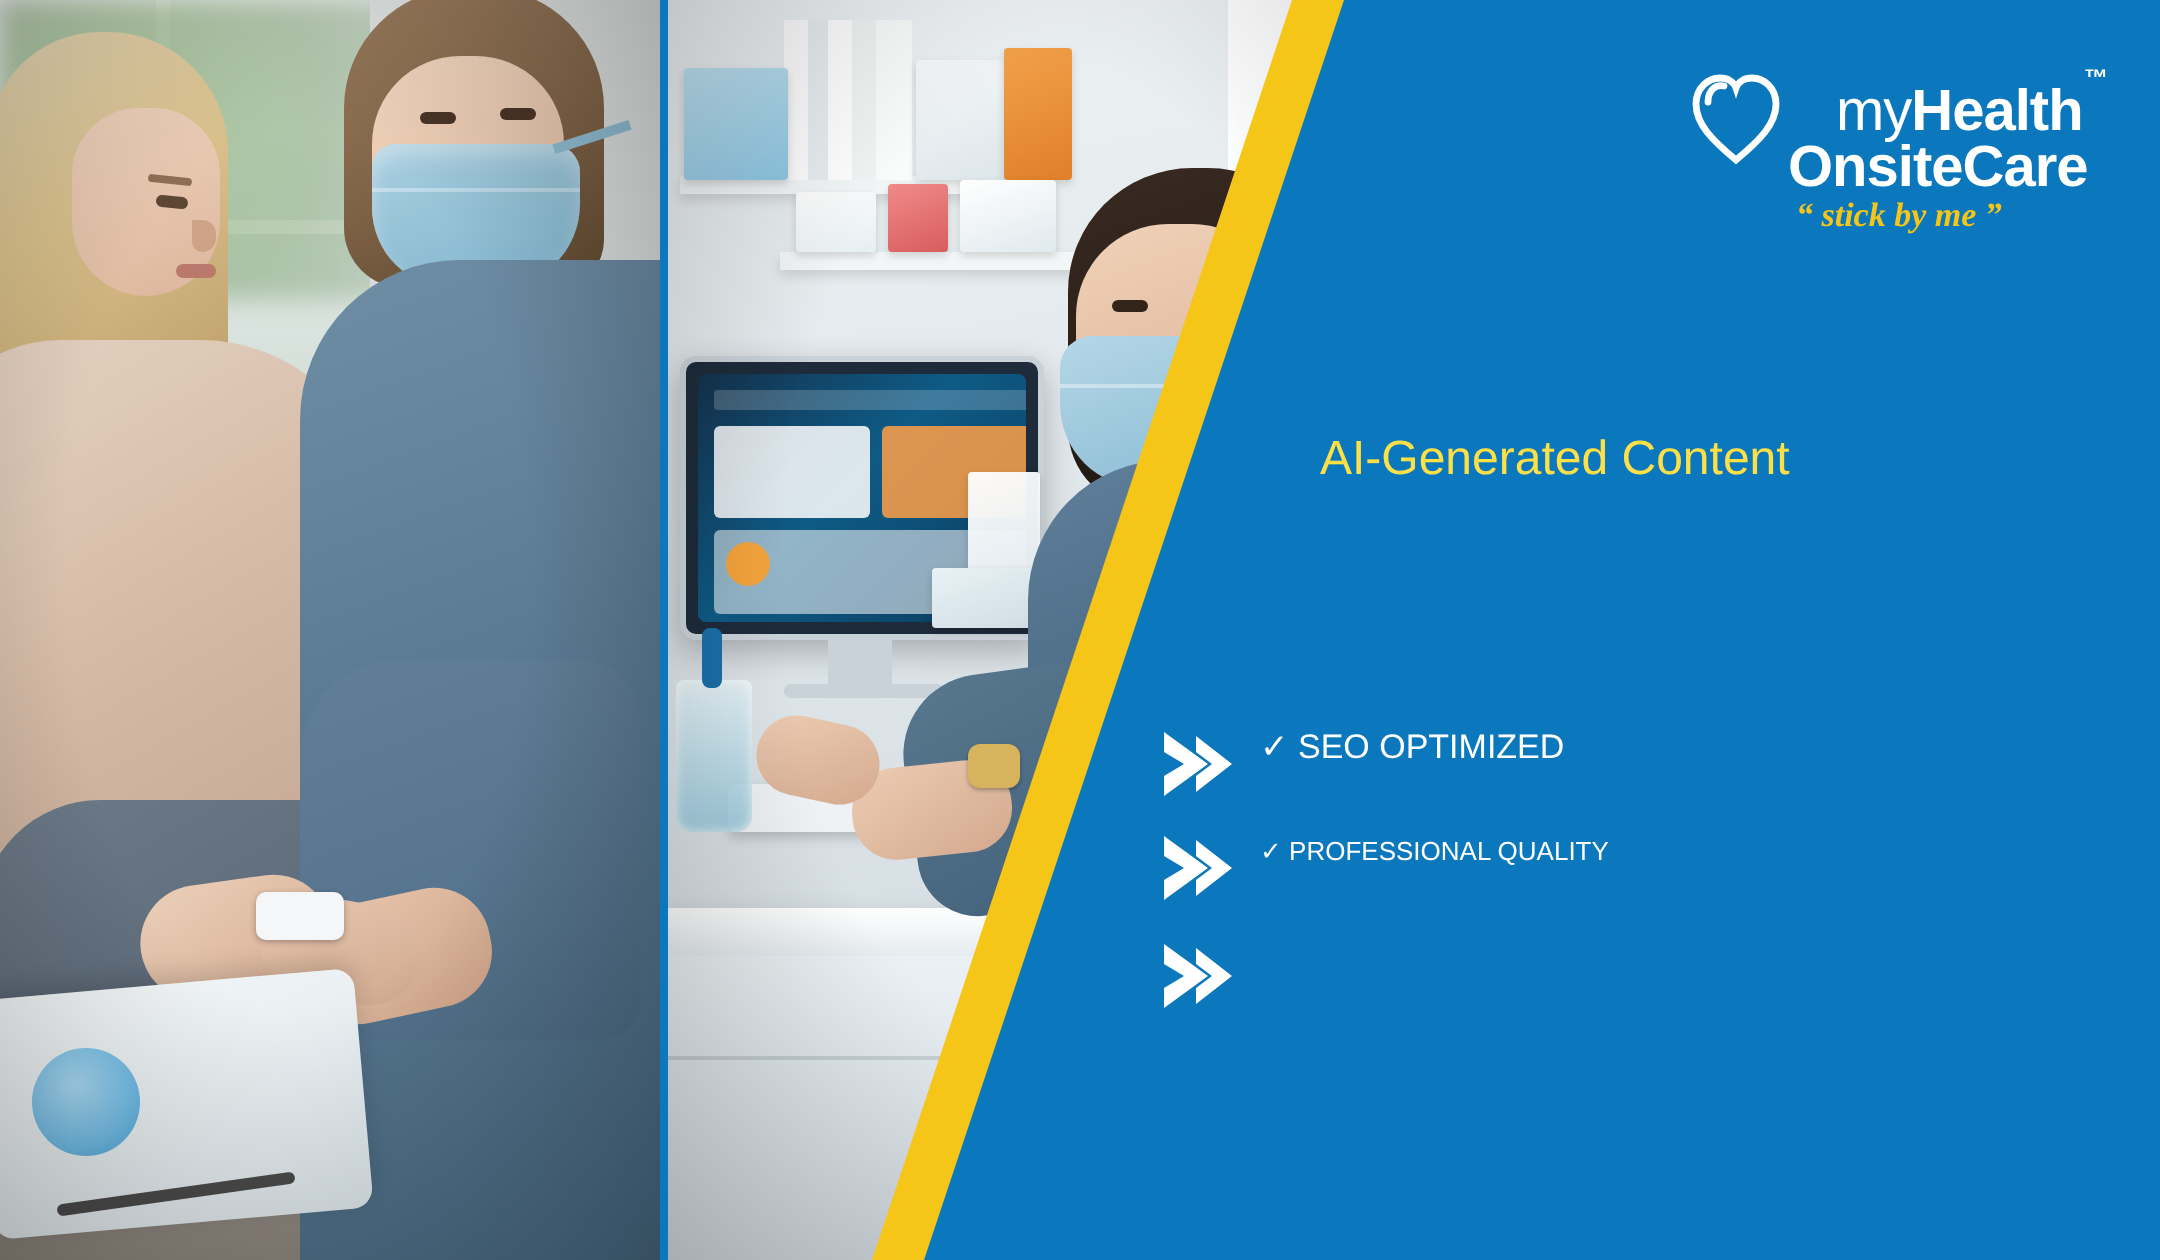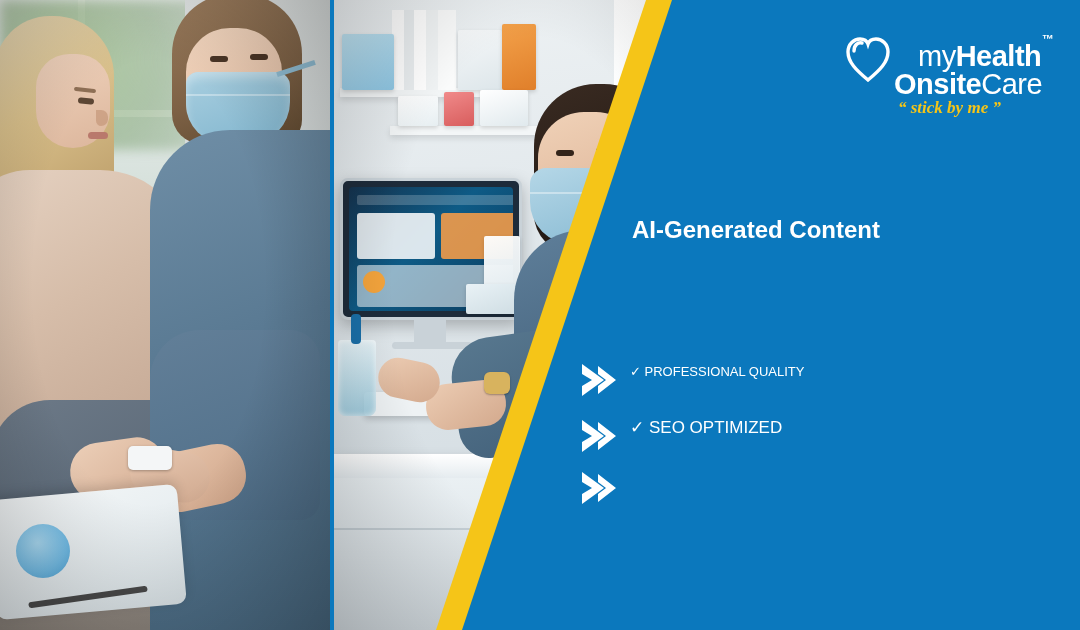--- a/index.html
+++ b/index.html
@@ -208,35 +208,35 @@
     background:#f5c518;
     clip-path:polygon(646px 0, 672px 0, 462px 630px, 436px 630px);
   }
 
   
   .logo { position:absolute; left:846px; top:20px; width:212px; height:90px; }
   .logo-heart { position:absolute; left:0; top:14px; width:44px; height:48px; }
   .logo-line1 { position:absolute; left:48px; top:20px; color:#fff; font-size:29px; font-weight:700; letter-spacing:-.5px; white-space:nowrap; }
   .logo-line1 .light { font-weight:400;margin-left:24px; }
   .logo-line2 { position:absolute; left:48px; top:48px; color:#fff; font-size:29px; font-weight:700; letter-spacing:-.5px; white-space:nowrap; }
-  .logo-line2 .light { font-weight:400; }
+  .logo-line2 .light { font-weight:700; }
   .logo-tm { position:absolute; left:196px; top:12px; color:#fff; font-size:12px; font-weight:700; }
   .logo-tag {
     position:absolute; left:52px; top:78px; color:#f5c518; font-size:17px;
     font-style:italic; font-weight:700; font-family:"Liberation Serif", serif; white-space:nowrap;
   }
 
   
   .kicker {
     position:absolute; left:660px; top:152px; width:320px;
     color:#ffffff; font-size:15.5px; font-weight:700; letter-spacing:.4px; line-height:1.28;
   }
   .headline {
-    position:absolute; left:632px; top:214px; width:330px;
-    color:#ffffff; font-size:24px; font-weight:700; line-height:1.34;
+    position:absolute; left:660px; top:214px; width:330px;
+    color:#fde047; font-size:24px; font-weight:400; line-height:1.34;
   }
 
   
   .features { position:absolute; left:580px; top:358px; width:420px; }
   .feature { position:relative; height:48px; margin-bottom:6px; }
   .feat-arrow { position:absolute; left:0; top:4px; width:42px; height:36px; }
   .feat-text {
     position:absolute; left:50px; top:0; width:360px;
     color:#ffffff; line-height:1.22;
   }
@@ -355,40 +355,40 @@
     <div class="logo-line1"><span class="light">my</span><span>Health</span></div>
     <div class="logo-tm">™</div>
     <div class="logo-line2"><span>Onsite</span><span class="light">Care</span></div>
     <div class="logo-tag">“ stick by me ”</div>
   </div>
 
   <div class="headline">AI-Generated Content</div>
 
   <div class="features">
 
+    <div class="feature f2">
+      <div class="feat-arrow">
+        <svg viewBox="0 0 42 36" width="42" height="36" aria-hidden="true">
+          <path d="M2 2 L24 18 L2 34 L2 24 L12 18 L2 12 Z" fill="#ffffff"></path>
+          <path d="M18 4 L36 18 L18 32 L18 24 L26 18 L18 12 Z" fill="#ffffff"></path>
+        </svg>
+      </div>
+      <div class="feat-text"><span>✓</span> <span>SEO OPTIMIZED</span></div>
+    </div>
+
     <div class="feature f1">
       <div class="feat-arrow">
         <svg viewBox="0 0 42 36" width="42" height="36" aria-hidden="true">
           <path d="M2 2 L24 18 L2 34 L2 24 L12 18 L2 12 Z" fill="#ffffff"></path>
           <path d="M18 4 L36 18 L18 32 L18 24 L26 18 L18 12 Z" fill="#ffffff"></path>
         </svg>
       </div>
       <div class="feat-text"><span>✓</span> <span>PROFESSIONAL QUALITY</span></div>
     </div>
 
-    <div class="feature f2">
-      <div class="feat-arrow">
-        <svg viewBox="0 0 42 36" width="42" height="36" aria-hidden="true">
-          <path d="M2 2 L24 18 L2 34 L2 24 L12 18 L2 12 Z" fill="#ffffff"></path>
-          <path d="M18 4 L36 18 L18 32 L18 24 L26 18 L18 12 Z" fill="#ffffff"></path>
-        </svg>
-      </div>
-      <div class="feat-text"><span>✓</span> <span>SEO OPTIMIZED</span></div>
-    </div>
-
     <div class="feature f3">
       <div class="feat-arrow">
         <svg viewBox="0 0 42 36" width="42" height="36" aria-hidden="true">
           <path d="M2 2 L24 18 L2 34 L2 24 L12 18 L2 12 Z" fill="#ffffff"></path>
           <path d="M18 4 L36 18 L18 32 L18 24 L26 18 L18 12 Z" fill="#ffffff"></path>
         </svg>
       </div>
     </div>
 
   </div>

